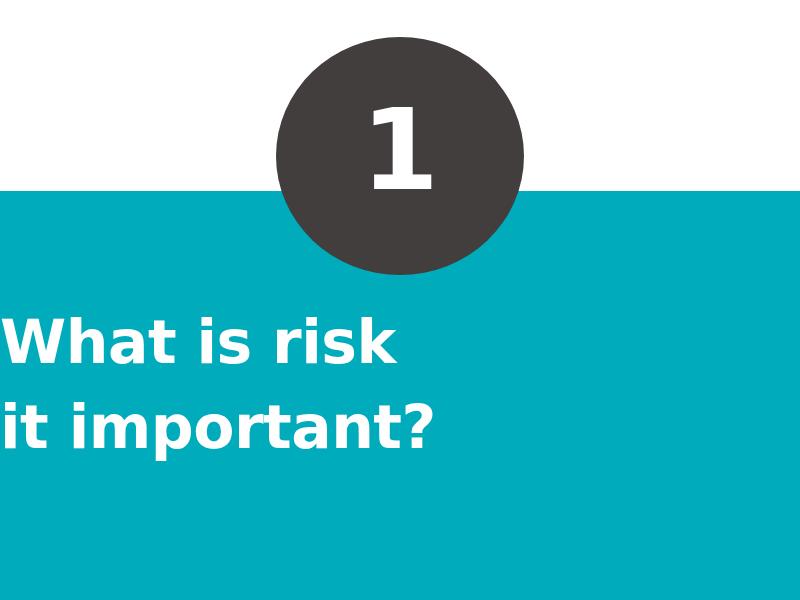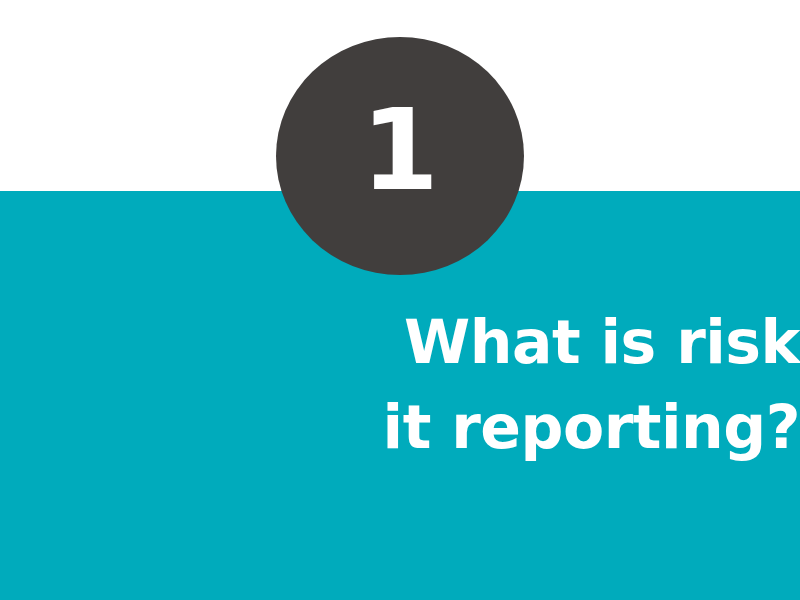--- a/index.html
+++ b/index.html
@@ -65,21 +65,21 @@
     letter-spacing: 0px;
     -webkit-font-smoothing: antialiased;
   }
 
   
   .headline {
     position: absolute;
     left: 0;
     top: 300px;
     width: 800px;
-    text-align: right;
+    text-align: left;
     color: #ffffff;
     font-family: "DejaVu Sans", sans-serif;
     font-size: 60px;
     font-weight: 700;
     line-height: 85px;
     letter-spacing: -0.5px;
   }
   .headline-line {
     display: block;
     white-space: nowrap;
@@ -92,16 +92,16 @@
 
   <div class="band-top"></div>
   <div class="band-bottom"></div>
 
   <div class="badge">
     <span class="badge-number">1</span>
   </div>
 
   <div class="headline">
     <span class="headline-line">What is risk</span>
-    <span class="headline-line">it reporting?</span>
+    <span class="headline-line">it important?</span>
   </div>
 
 </div>
 
 </body></html>

